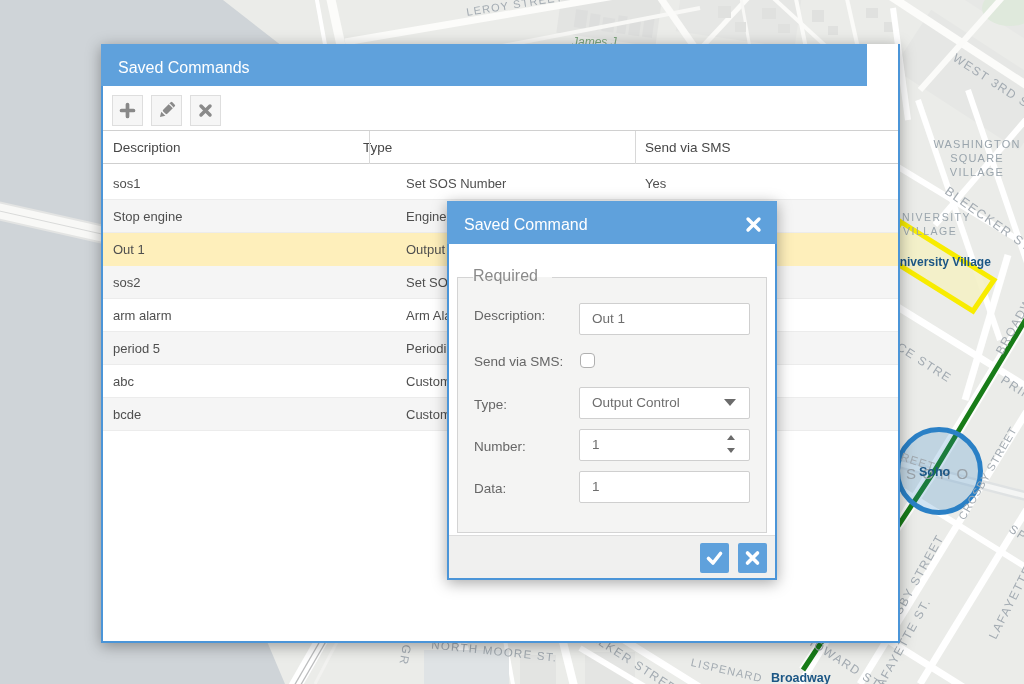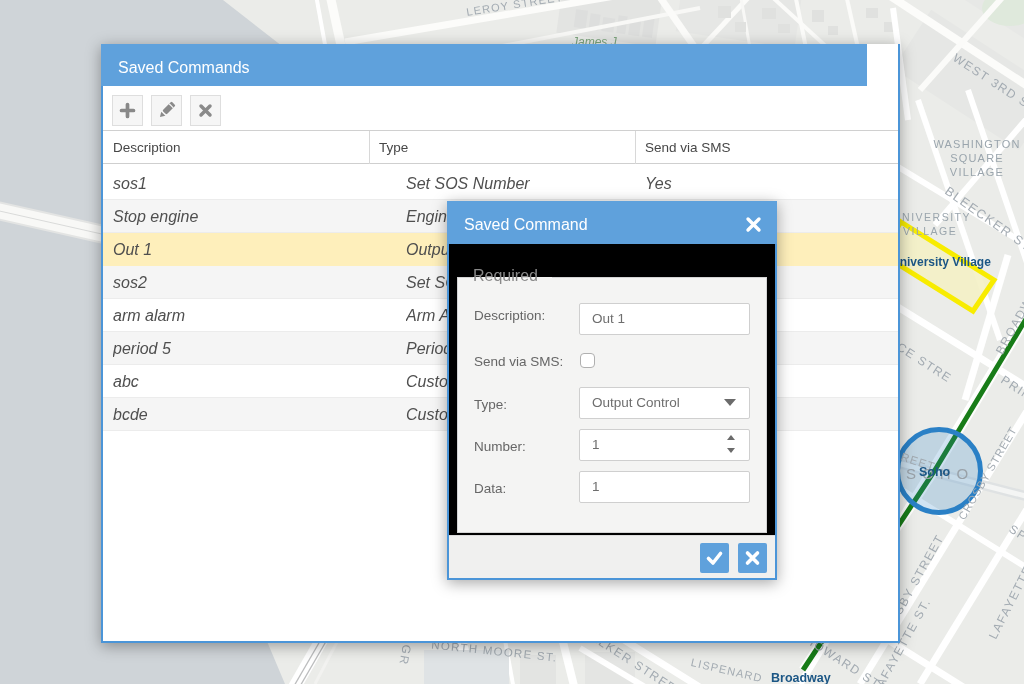--- a/index.html
+++ b/index.html
@@ -16,28 +16,28 @@
   #w1 .tbar { left:-2px; top:0; width:766px; }
   .tbar .ttl { position:absolute; left:17px; top:15px; font-size:16px; }
   .closex { position:absolute; }
 
   
   .btn { position:absolute; width:31px; height:31px; background:#f6f6f6; border:1px solid #dedede; }
   
   .hdr { position:absolute; left:0px; top:86px; width:795px; height:34px; background:#fff;
          border-top:1px solid #d0d0d0; border-bottom:1px solid #cfcfcf; }
   .hcell { position:absolute; top:0; height:33px; line-height:33px; font-size:13.5px; color:#474747; }
-  .row { position:absolute; left:0; width:795px; font-size:16px; color:#4f4f4f;font-style:italic; }
+  .row { position:absolute; left:0; width:795px; font-size:13px; color:#4f4f4f; }
   .cell { position:absolute; top:0; white-space:nowrap; overflow:hidden; }
   .c1 { left:10px; }
   .c2 { left:276px;margin-left:27px; }
   .c3 { left:542px; }
 
   
-  #w2 { left:447px; top:201px; width:330px; height:379px; background:#000000;
+  #w2 { left:447px; top:201px; width:330px; height:379px; background:#ffffff;
         border:2px solid #4b95d8; border-top:none; }
   #w2 .tbar { left:-2px; width:330px; height:43px; }
 
   #fs { position:absolute; left:8px; top:76px; width:310px; height:256px;
         border:1px solid #d4d4d4; border-top:none; background:#f4f4f3; }
   .fstop { position:absolute; background:#d4d4d4; height:1px; top:76px; }
   #fslegend { position:absolute; left:24px; top:66px; font-size:16px; color:#8a8a8a; }
   .flabel { position:absolute; left:25px; font-size:13.5px; color:#666; }
   .finput { position:absolute; left:130px; width:171px; height:32px; background:#fff;
             border:1px solid #cfcfcf; border-radius:2px; font-size:13.5px; color:#6e6e6e;
@@ -203,21 +203,21 @@
       <rect x="12.6" y="8.2" width="5.8" height="1.2" fill="#f6f6f6"></rect>
       <path d="M12.6 20 h5.8 l-2.9 4.8 z"></path>
     </g>
   </svg>
   <svg style="position:absolute;left:87px;top:51px;" width="31" height="31" viewBox="0 0 31 31">
     <path d="M11 11 L20 20 M20 11 L11 20" stroke="#8a8a8a" stroke-width="3.5" stroke-linecap="round"></path>
   </svg>
 
   <div class="hdr">
     <div class="hcell" style="left:10px;">Description</div>
-    <div class="hcell" style="left:276px;">Type</div>
+    <div class="hcell" style="left:260px;">Type</div>
     <div class="hcell" style="left:542px;">Send via SMS</div>
     <div style="position:absolute;left:266px;top:0;width:1px;height:33px;background:#d8d8d8;"></div>
     <div style="position:absolute;left:532px;top:0;width:1px;height:33px;background:#d8d8d8;"></div>
   </div>
 
   <div class="row" style="top:120px;height:36px;line-height:40px;background:#fff;border-bottom:1px solid #ececec;">
     <div class="cell c1">sos1</div>
       <div class="cell c2">Set SOS Number</div>
       <div class="cell c3">Yes</div>
   </div>

